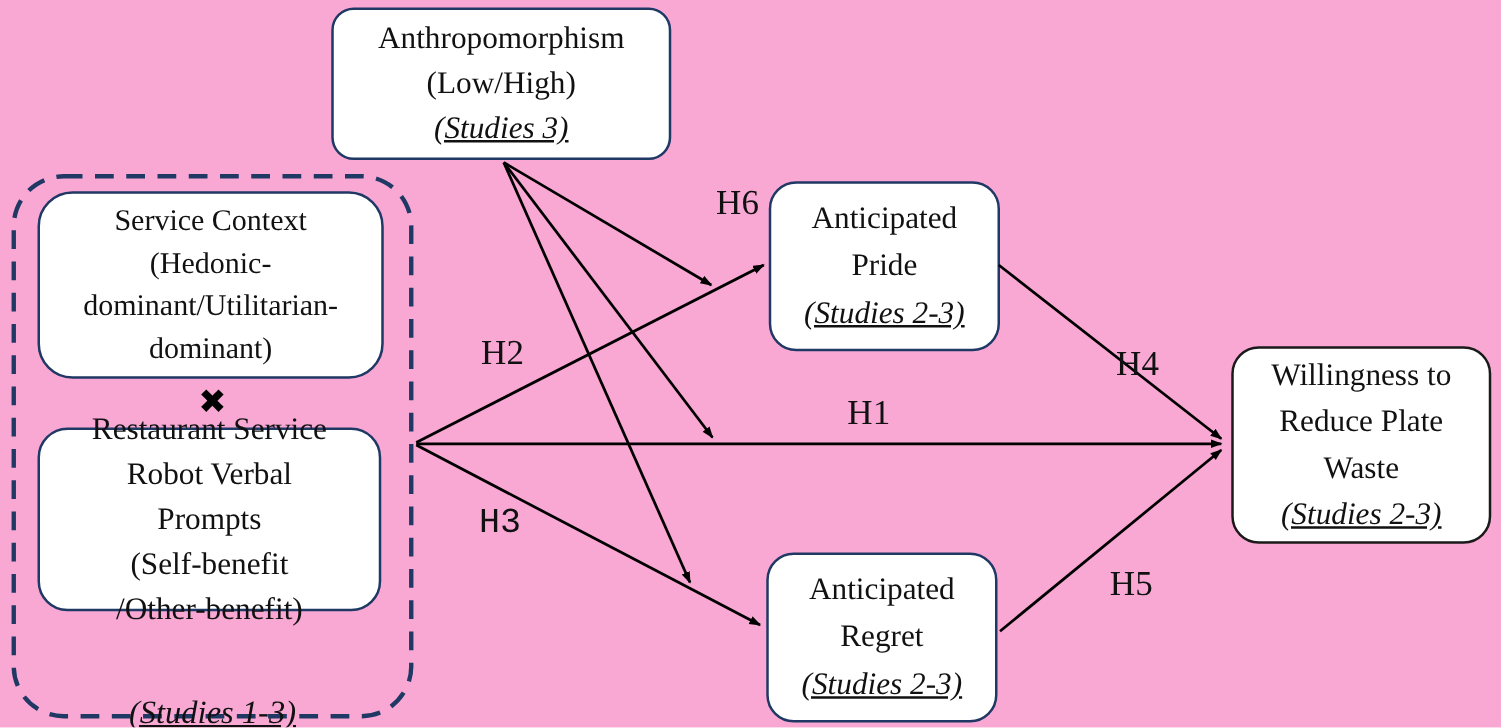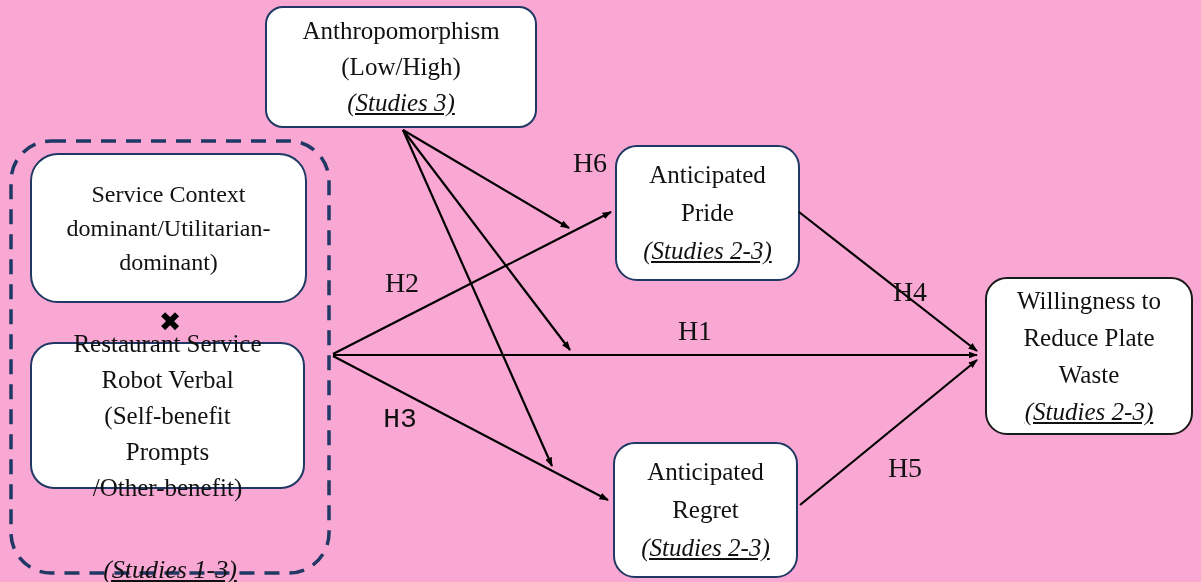--- a/index.html
+++ b/index.html
@@ -55,31 +55,32 @@
   </svg>
 
   <div class="node" style="left:265px;top:6px;width:272px;height:122px;border-radius:18px;">
     <span class="ln">Anthropomorphism</span>
     <span class="ln">(Low/High)</span>
     <span class="ln studies">(Studies 3)</span>
   </div>
 
   <div class="node" style="left:30px;top:153px;width:277px;height:150px;border-radius:28px;font-size:24px;line-height:34px;">
     <span class="ln">Service Context</span>
+    <span class="ln">(Hedonic-</span>
     <span class="ln">dominant/Utilitarian-</span>
     <span class="ln">dominant)</span>
   </div>
 
   <div class="times">✖</div>
 
   <div class="node" style="left:30px;top:342px;width:275px;height:147px;border-radius:24px;line-height:36px;">
     <span class="ln">Restaurant Service</span>
     <span class="ln">Robot Verbal</span>
+    <span class="ln">Prompts</span>
     <span class="ln">(Self-benefit</span>
-    <span class="ln">Prompts</span>
     <span class="ln">/Other-benefit)</span>
   </div>
 
   <div class="group-studies studies-txt">(Studies 1-3)</div>
 
   <div class="node" style="left:615px;top:145px;width:185px;height:136px;border-radius:22px;line-height:38px;">
     <span class="ln">Anticipated</span>
     <span class="ln">Pride</span>
     <span class="ln studies">(Studies 2-3)</span>
   </div>

